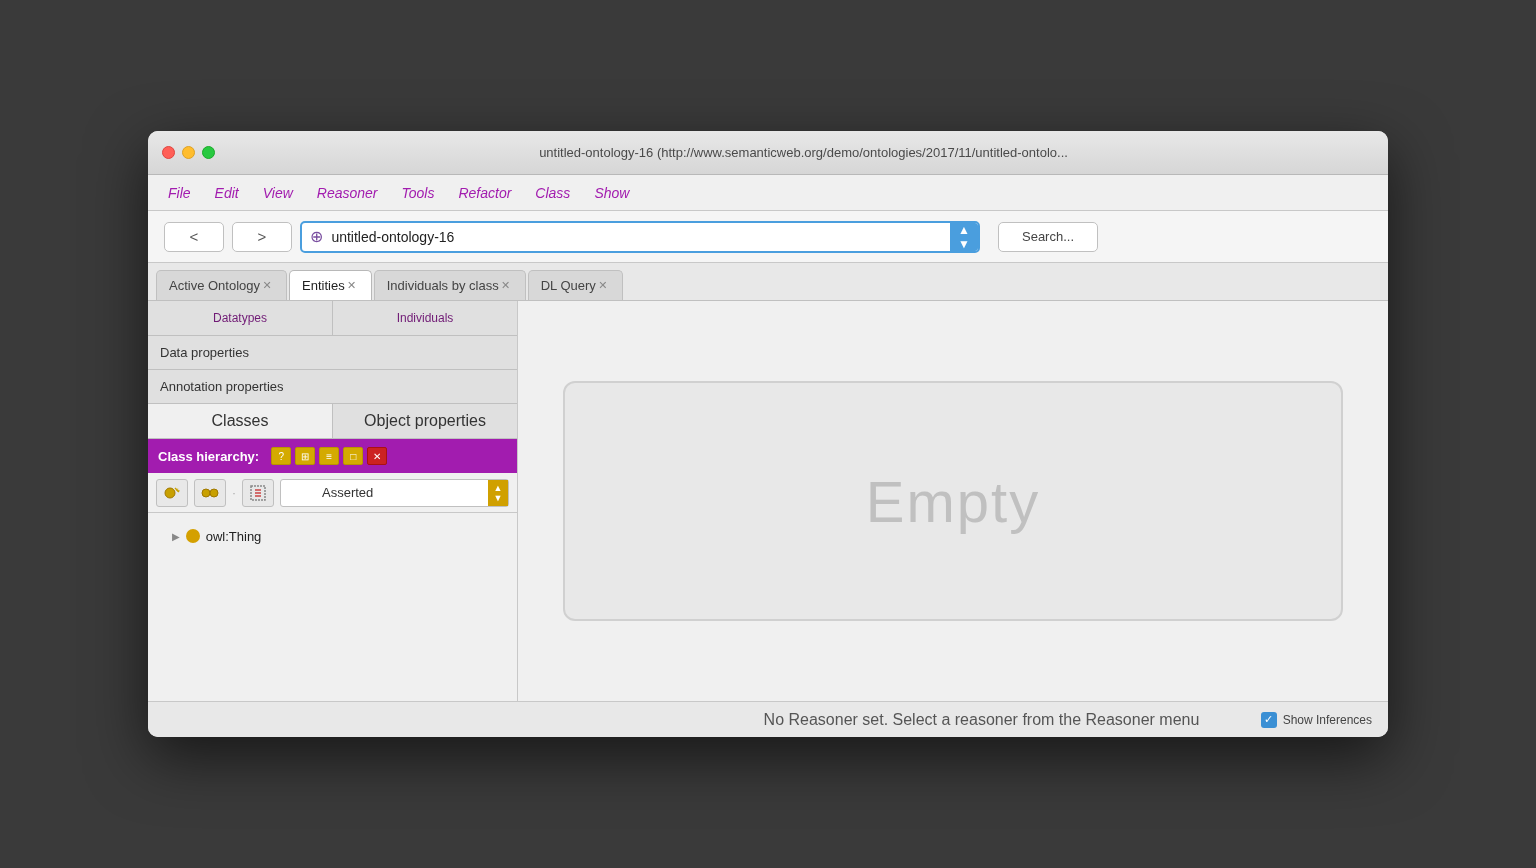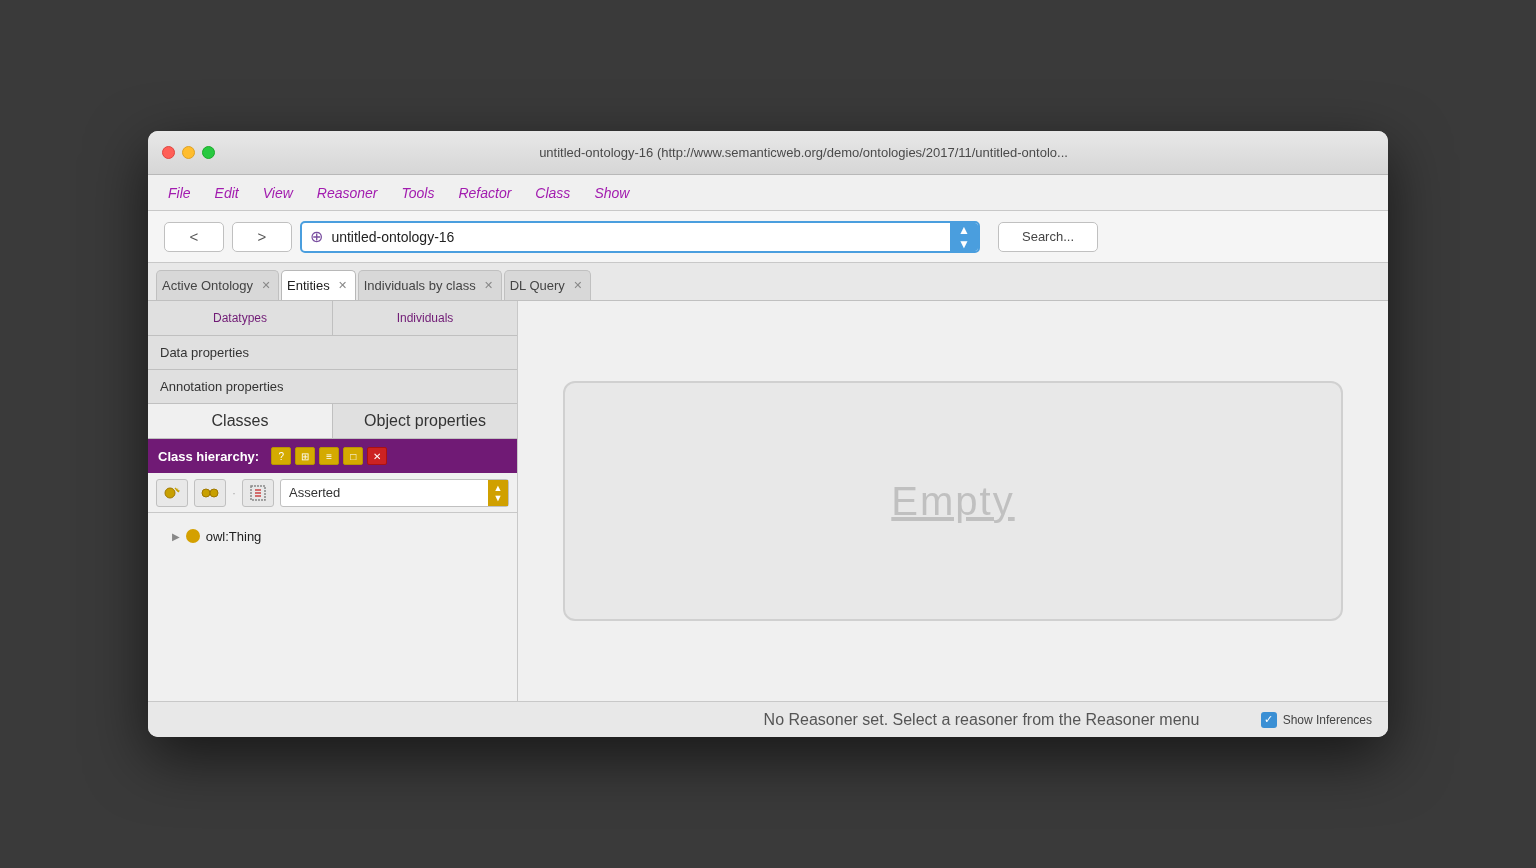--- a/index.html
+++ b/index.html
@@ -163,28 +163,27 @@
       height: 38px;
       display: flex;
       align-items: flex-end;
       padding: 0 8px;
       border-bottom: 1px solid #c0c0c0;
       gap: 2px;
     }
 
     .tab {
       height: 30px;
-      padding: 0 5px;
+      padding: 0 12px;
       background: #d8d8d8;
       border: 1px solid #c0c0c0;
       border-bottom: none;
       border-radius: 5px 5px 0 0;
       display: flex;
       align-items: center;
-      gap: 6px;
       font-size: 13px;
       color: #444;
       cursor: pointer;
     }
 
     .tab.active {
       background: #ffffff;
       color: #222;
       border-color: #b8b8b8;
     }
@@ -271,21 +270,21 @@
 
     .classes-tab.active {
       background: #f0f0f0;
       font-weight: 500;
     }
 
     .classes-tab:last-child { border-right: none; }
 
     
     .hierarchy-header {
-      background: #701a75;
+      background: #a21caf;
       height: 34px;
       display: flex;
       align-items: center;
       padding: 0 10px;
       gap: 8px;
     }
 
     .hierarchy-title {
       color: white;
       font-size: 13px;
@@ -346,23 +345,24 @@
       align-items: center;
       height: 28px;
       border: 1px solid #c0c0c0;
       border-radius: 3px;
       background: white;
       flex: 1;
     }
 
     .asserted-label {
       flex: 1;
-      padding: 0 8px;
+      padding: 0 16px;
       font-size: 13px;
       color: #333;
+      margin-left: 25px;
     }
 
     .asserted-arrows {
       width: 20px;
       height: 100%;
       background: #d0a000;
       display: flex;
       flex-direction: column;
       align-items: center;
       justify-content: center;
@@ -414,25 +414,24 @@
       height: 240px;
       background: #e8e8e8;
       border: 2px solid #d0d0d0;
       border-radius: 12px;
       display: flex;
       align-items: center;
       justify-content: center;
     }
 
     .empty-text {
-      font-size: 40px;
+      font-size: 58px;
       color: #c0c0c0;
       font-weight: 300;
       letter-spacing: 2px;
-      text-decoration: underline;
     }
 
     
     .statusbar {
       height: 36px;
       background: #e8e8e8;
       border-top: 1px solid #c8c8c8;
       display: flex;
       align-items: center;
       padding: 0 16px;

